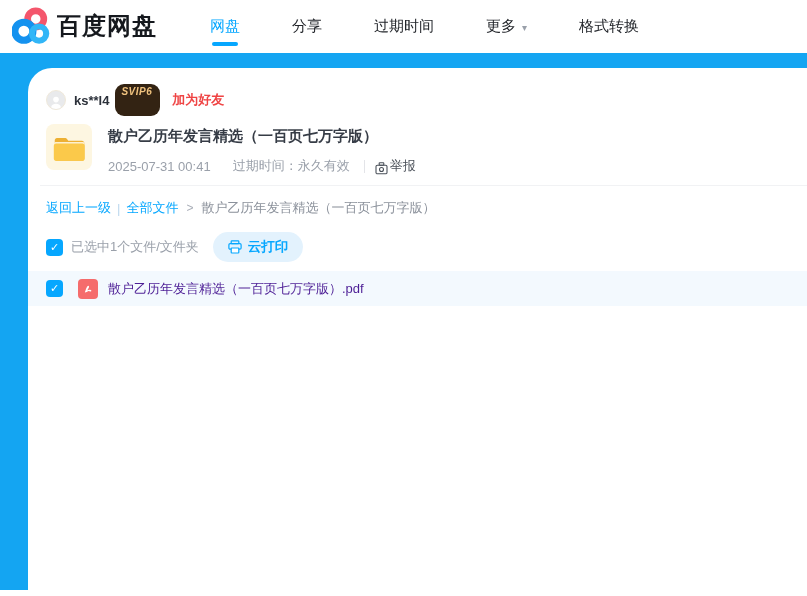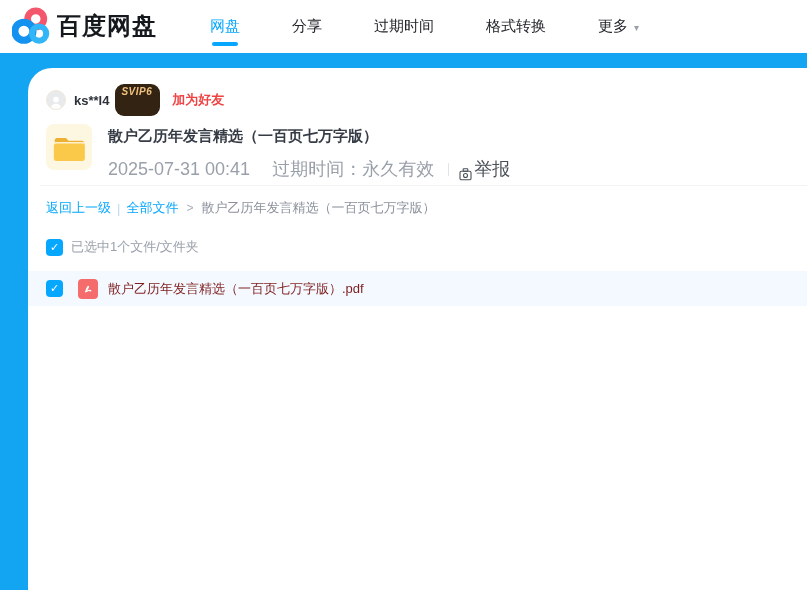--- a/index.html
+++ b/index.html
@@ -26,21 +26,21 @@
   .avatar { width:20px; height:20px; border-radius:50%; background:#e9eaec; border:1px solid #f0e9da; display:flex; align-items:flex-end; justify-content:center; overflow:hidden; }
   .user-name { margin-left:8px; font-size:13px; font-weight:bold; color:#2c313a; }
   .vip-badge { margin-left:6px; background:#332313; color:#f0c27e; font-size:10px; font-weight:bold; font-style:italic; padding:2px 8px 19px 6px; border-radius:9px; letter-spacing:.5px; }
   .add-friend { margin-left:12px; font-size:13px; font-weight:bold; color:#ef4444; cursor:pointer; }
 
   
   .file-head { position:absolute; left:18px; top:56px; display:flex; }
   .folder-box { width:46px; height:46px; border-radius:8px; background:#fdf6e1; display:flex; align-items:center; justify-content:center; }
   .file-head-text { margin-left:16px; padding-top:3px; }
   .file-title { font-size:15px; font-weight:bold; color:#363c46; }
-  .file-meta { margin-top:11px; display:flex; align-items:center; font-size:18px; color:#9aa0aa; }
+  .file-meta { margin-top:11px; display:flex; align-items:center; font-size:13px; color:#9aa0aa; }
   .meta-date { margin-right:22px; }
   .meta-sep { width:1px; height:13px; background:#e3e4e8; margin:0 10px 0 14px; }
   .report { display:flex; align-items:flex-end; color:#4a5059; cursor:pointer; }
   .report svg { margin-right:2px; }
 
   .divider { position:absolute; left:12px; right:0; top:117px; height:1px; background:#f1f2f4; }
 
   
   .breadcrumb { position:absolute; left:18px; top:131px; display:flex; align-items:center; font-size:13px; }
   .crumb-link { color:#06a7ff; cursor:pointer; }
@@ -51,21 +51,21 @@
   
   .toolbar { position:absolute; left:18px; top:164px; display:flex; align-items:center; height:30px; }
   .checkbox { width:17px; height:17px; border-radius:4px; background:#06a7ff; display:flex; align-items:center; justify-content:center; cursor:pointer; flex:0 0 auto; }
   .checkbox .tick { color:#fff; font-size:11px; font-weight:bold; line-height:1; }
   .selected-text { margin-left:8px; font-size:13px; color:#9aa0aa; }
   .print-btn { margin-left:14px; display:flex; align-items:center; gap:6px; background:#e3f2fd; color:#06a7ff; font-size:13.5px; font-weight:bold; padding:6px 15px; border-radius:16px; border:none; cursor:pointer; font-family:inherit; }
 
   
   .file-row { position:absolute; left:0; right:0; top:203px; height:35px; background:#f3f9fe; display:flex; align-items:center; padding-left:18px; cursor:pointer; }
   .pdf-icon { margin-left:15px; width:20px; height:20px; border-radius:4px; background:#f56c6c; display:flex; align-items:center; justify-content:center; flex:0 0 auto; }
-  .file-name { margin-left:10px; font-size:13px; color:#7f1d1d; }
+  .file-name { margin-left:10px; font-size:13px; color:#4c1d95; }
 </style>
 </head>
 <body>
 
 <div class="page">
 
   <header class="header">
     <div class="logo">
       <svg width="38" height="38" viewBox="0 0 40 40">
         <circle cx="25" cy="12.5" r="8.5" fill="none" stroke="#f4566c" stroke-width="7"></circle>
@@ -79,25 +79,25 @@
         <span>网盘</span>
         <span class="nav-underline"></span>
       </div>
       <div class="nav-item">
         <span>分享</span>
       </div>
       <div class="nav-item">
         <span>过期时间</span>
       </div>
       <div class="nav-item">
-        <span>格式转换</span>
+        <span>更多</span>
+        <span class="chev">▾</span>
       </div>
       <div class="nav-item">
-        <span>更多</span>
-        <span class="chev">▾</span>
+        <span>格式转换</span>
       </div>
     </nav>
   </header>
 
   <div class="blue-bg"></div>
 
   <main class="card">
 
     <div class="user-row">
       <span class="avatar">
@@ -145,20 +145,28 @@
       <span class="crumb-link">全部文件</span>
       <span class="crumb-sep">&gt;</span>
       <span class="crumb-current">散户乙历年发言精选（一百页七万字版）</span>
     </div>
 
     <div class="toolbar">
       <span class="checkbox">
         <span class="tick">✓</span>
       </span>
       <span class="selected-text">已选中1个文件/文件夹</span>
+      <button class="print-btn">
+        <svg width="14" height="14" viewBox="0 0 14 14">
+          <rect x="3.2" y="0.8" width="7.6" height="2.8" rx="0.7" fill="none" stroke="#06a7ff" stroke-width="1.2"></rect>
+          <rect x="0.9" y="3.6" width="12.2" height="5.6" rx="1.2" fill="none" stroke="#06a7ff" stroke-width="1.2"></rect>
+          <rect x="3.2" y="8" width="7.6" height="5" rx="0.7" fill="#ffffff" stroke="#06a7ff" stroke-width="1.2"></rect>
+        </svg>
+        <span>云打印</span>
+      </button>
     </div>
 
     <div class="file-row">
       <span class="checkbox">
         <span class="tick">✓</span>
       </span>
       <span class="pdf-icon">
         <svg width="14" height="14" viewBox="0 0 20 20">
           <path d="M5.5 14.8 C7.2 10 8.6 5.2 10.6 5.2 C12.3 5.2 11.6 8.3 9 11.8 C11.6 10.6 14.3 10.9 14.8 12.4 C15.1 13.6 13 13.9 10.7 12.8 C8.6 14.1 6.6 15.3 5.5 14.8 Z" fill="#ffffff"></path>
         </svg>

